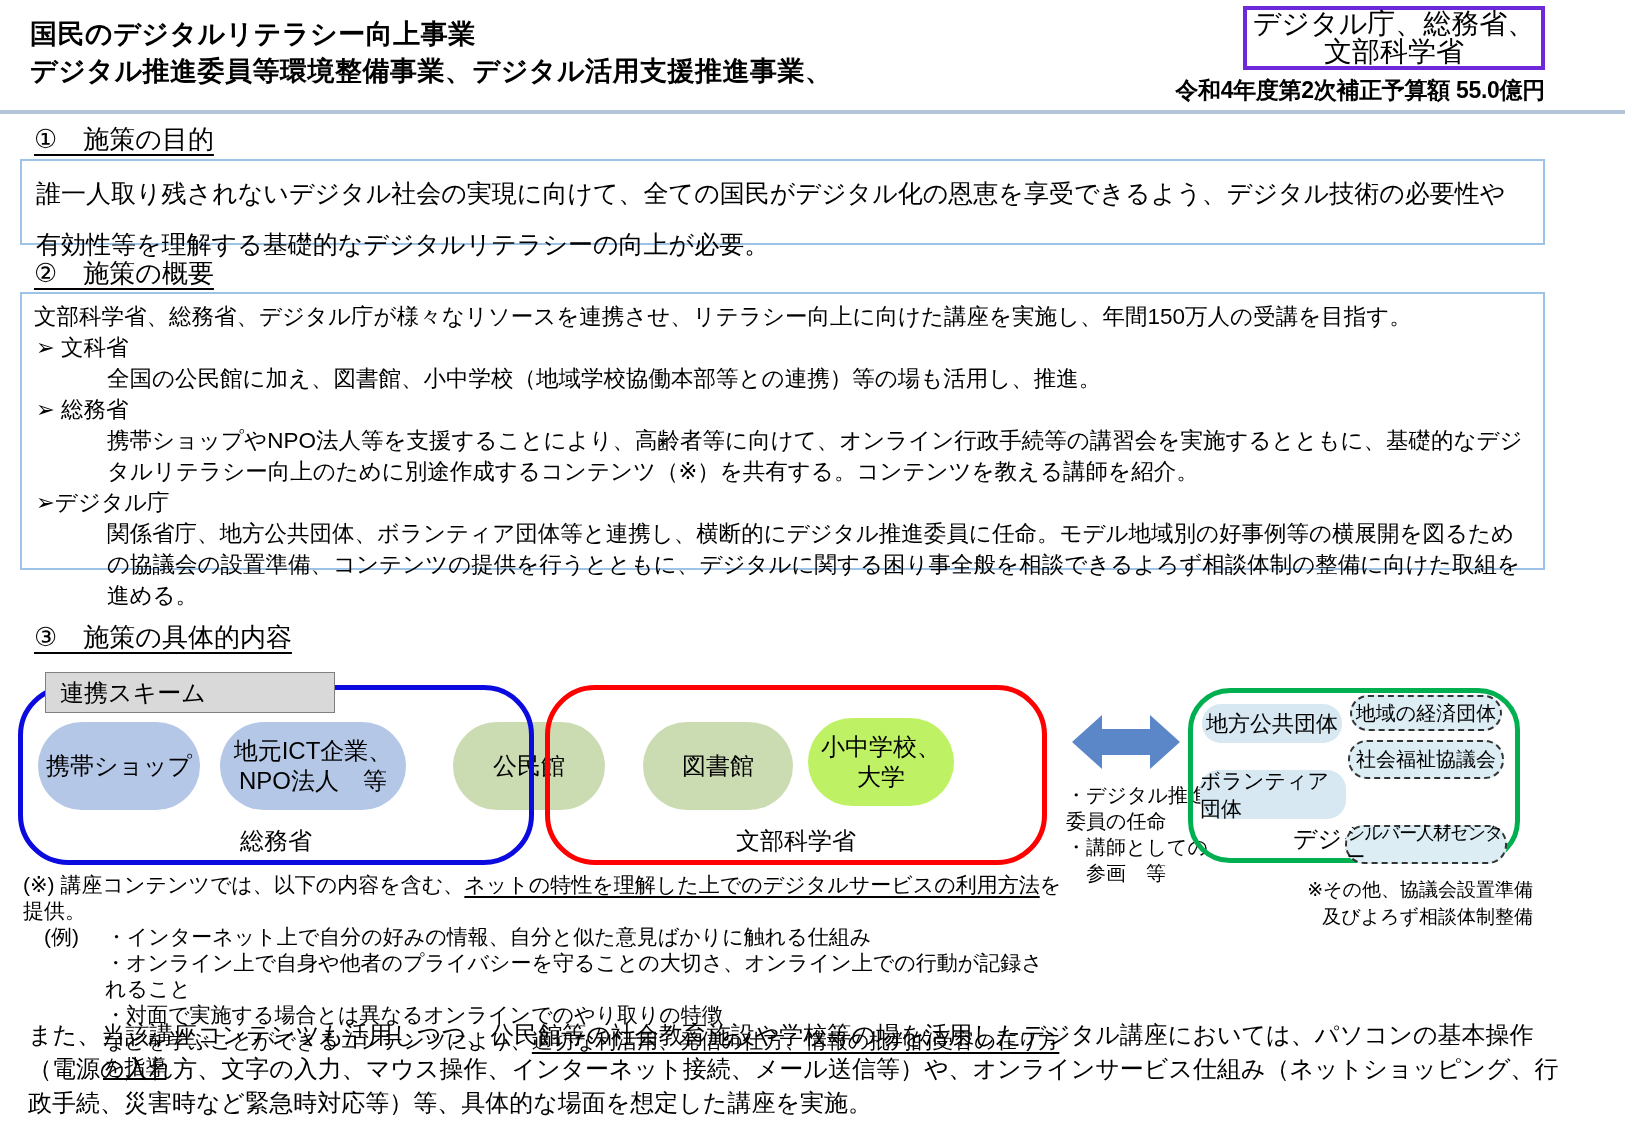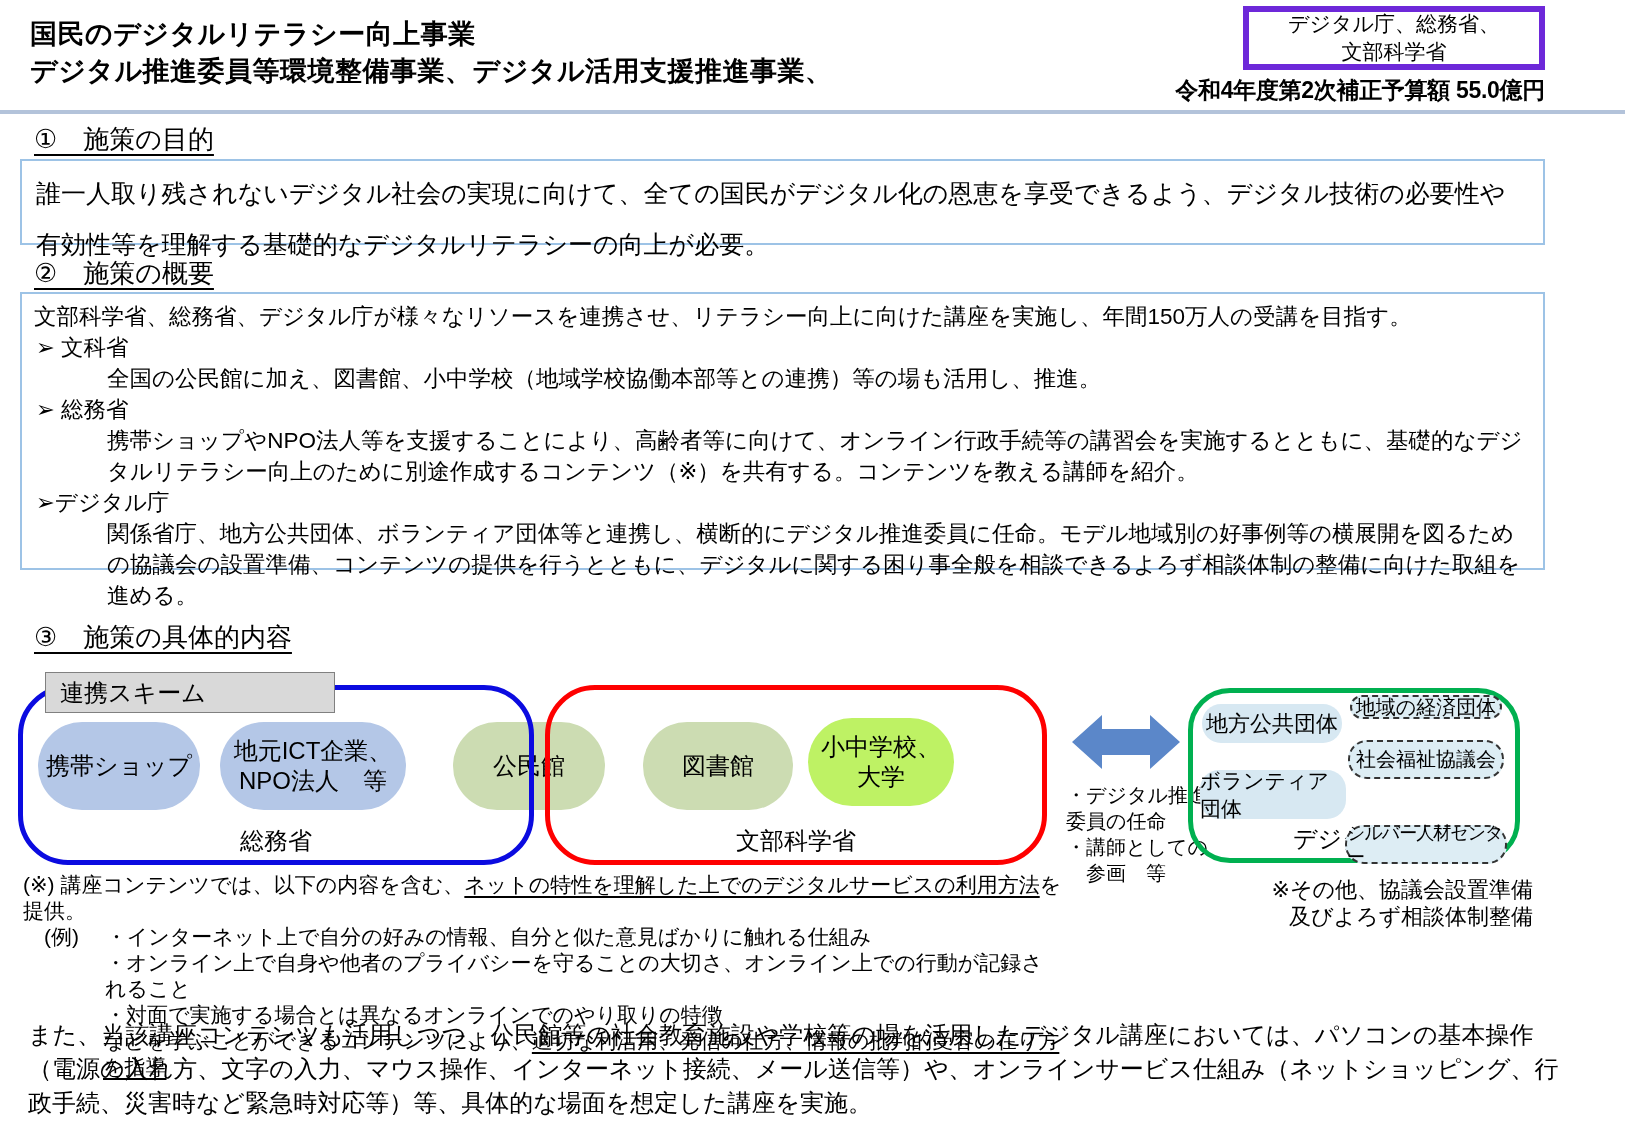--- a/index.html
+++ b/index.html
@@ -2,23 +2,23 @@
 <html><head>
 <meta charset="utf-8">
 <style>
   * { margin:0; padding:0; box-sizing:border-box; }
   html,body { width:1625px; height:1125px; background:#ffffff; }
   body { font-family:"Liberation Sans","DejaVu Sans",sans-serif; color:#000; }
   .page { position:relative; width:1625px; height:1125px; overflow:hidden; background:#fff; }
 
   .title { position:absolute; left:30px; top:16px; font-size:27px; font-weight:bold; line-height:37px; letter-spacing:0.5px; }
 
-  .min-box { position:absolute; left:1243px; top:6px; width:302px; height:64px; border:6px solid #6d28d9;
+  .min-box { position:absolute; left:1243px; top:6px; width:302px; height:64px; border:4px solid #6d28d9;
              display:flex; flex-direction:column; justify-content:center; align-items:center;
-             font-size:21px; line-height:28px; }
+             font-size:28px; line-height:28px; }
   .budget { position:absolute; top:75px; right:80px; font-size:23px; font-weight:bold; letter-spacing:-0.3px; }
 
   .divider { position:absolute; left:0; top:110px; width:1625px; height:4px; background:#b3c3da; }
 
   .sec-head { position:absolute; left:34px; font-size:26px; text-decoration:underline; text-decoration-thickness:2px; text-underline-offset:6px; }
   .h1 { top:122px; } .h2 { top:256px; } .h3 { top:620px; }
 
   .txt-box { position:absolute; left:20px; width:1525px; border:2px solid #9dc3e6; background:#fff; }
   .box1 { top:159px; height:86px; padding:7px 14px; font-size:25px; line-height:51px; }
   .box2 { top:292px; height:278px; padding:7px 12px; font-size:22.5px; line-height:31px; }
@@ -49,26 +49,26 @@
 
   .arrow-wrap { position:absolute; left:1072px; top:710px; width:108px; height:64px; z-index:1; }
   .arrow-caption { position:absolute; left:1066px; top:782px; width:150px; font-size:20px; line-height:26px; z-index:1; }
 
   .mini-pill { position:absolute; background:#d7e8f2; border-radius:19px; z-index:3;
                display:flex; align-items:center; justify-content:center; font-size:22px; }
   .mp-chihou { left:1202px; top:704px; width:140px; height:39px; }
   .mp-volun  { left:1200px; top:770px; width:146px; height:49px; font-size:21px; }
   .dash-pill { position:absolute; background:#ddedf4; border:2px dashed #333; border-radius:19px; z-index:3;
                display:flex; align-items:center; justify-content:center; font-size:20px; }
-  .dp-keizai { left:1350px; top:695px; width:152px; height:24px; }
+  .dp-keizai { left:1350px; top:695px; width:152px; height:36px; }
   .dp-fukushi{ left:1348px; top:740px; width:156px; height:39px; }
   .dp-silver { left:1345px; top:785px; width:162px; height:39px; font-size:18px; letter-spacing:-1px;margin-top:40px; }
 
   .digital-note { position:absolute; left:1270px; top:876px; width:263px; text-align:right;
-                  font-size:22px; line-height:27px; }
+                  font-size:19px; line-height:27px; }
 
   .notes { position:absolute; left:23px; top:872px; width:1040px; font-size:21px; line-height:26px; }
   .note-line.ind1 { padding-left:82px; }
   .note-line.ind2 { padding-left:80px; }
   .ul { text-decoration:underline; text-underline-offset:4px; }
 
   .footer-par { position:absolute; left:28px; top:1018px; width:1552px; font-size:24px; line-height:34px; }
 
   .page-badge { position:absolute; left:1581px; top:1128px; width:44px; height:57px; background:#2e5d94;
                 color:#86efac; font-size:26px; display:flex; align-items:center; justify-content:center;padding-left:44px; }

